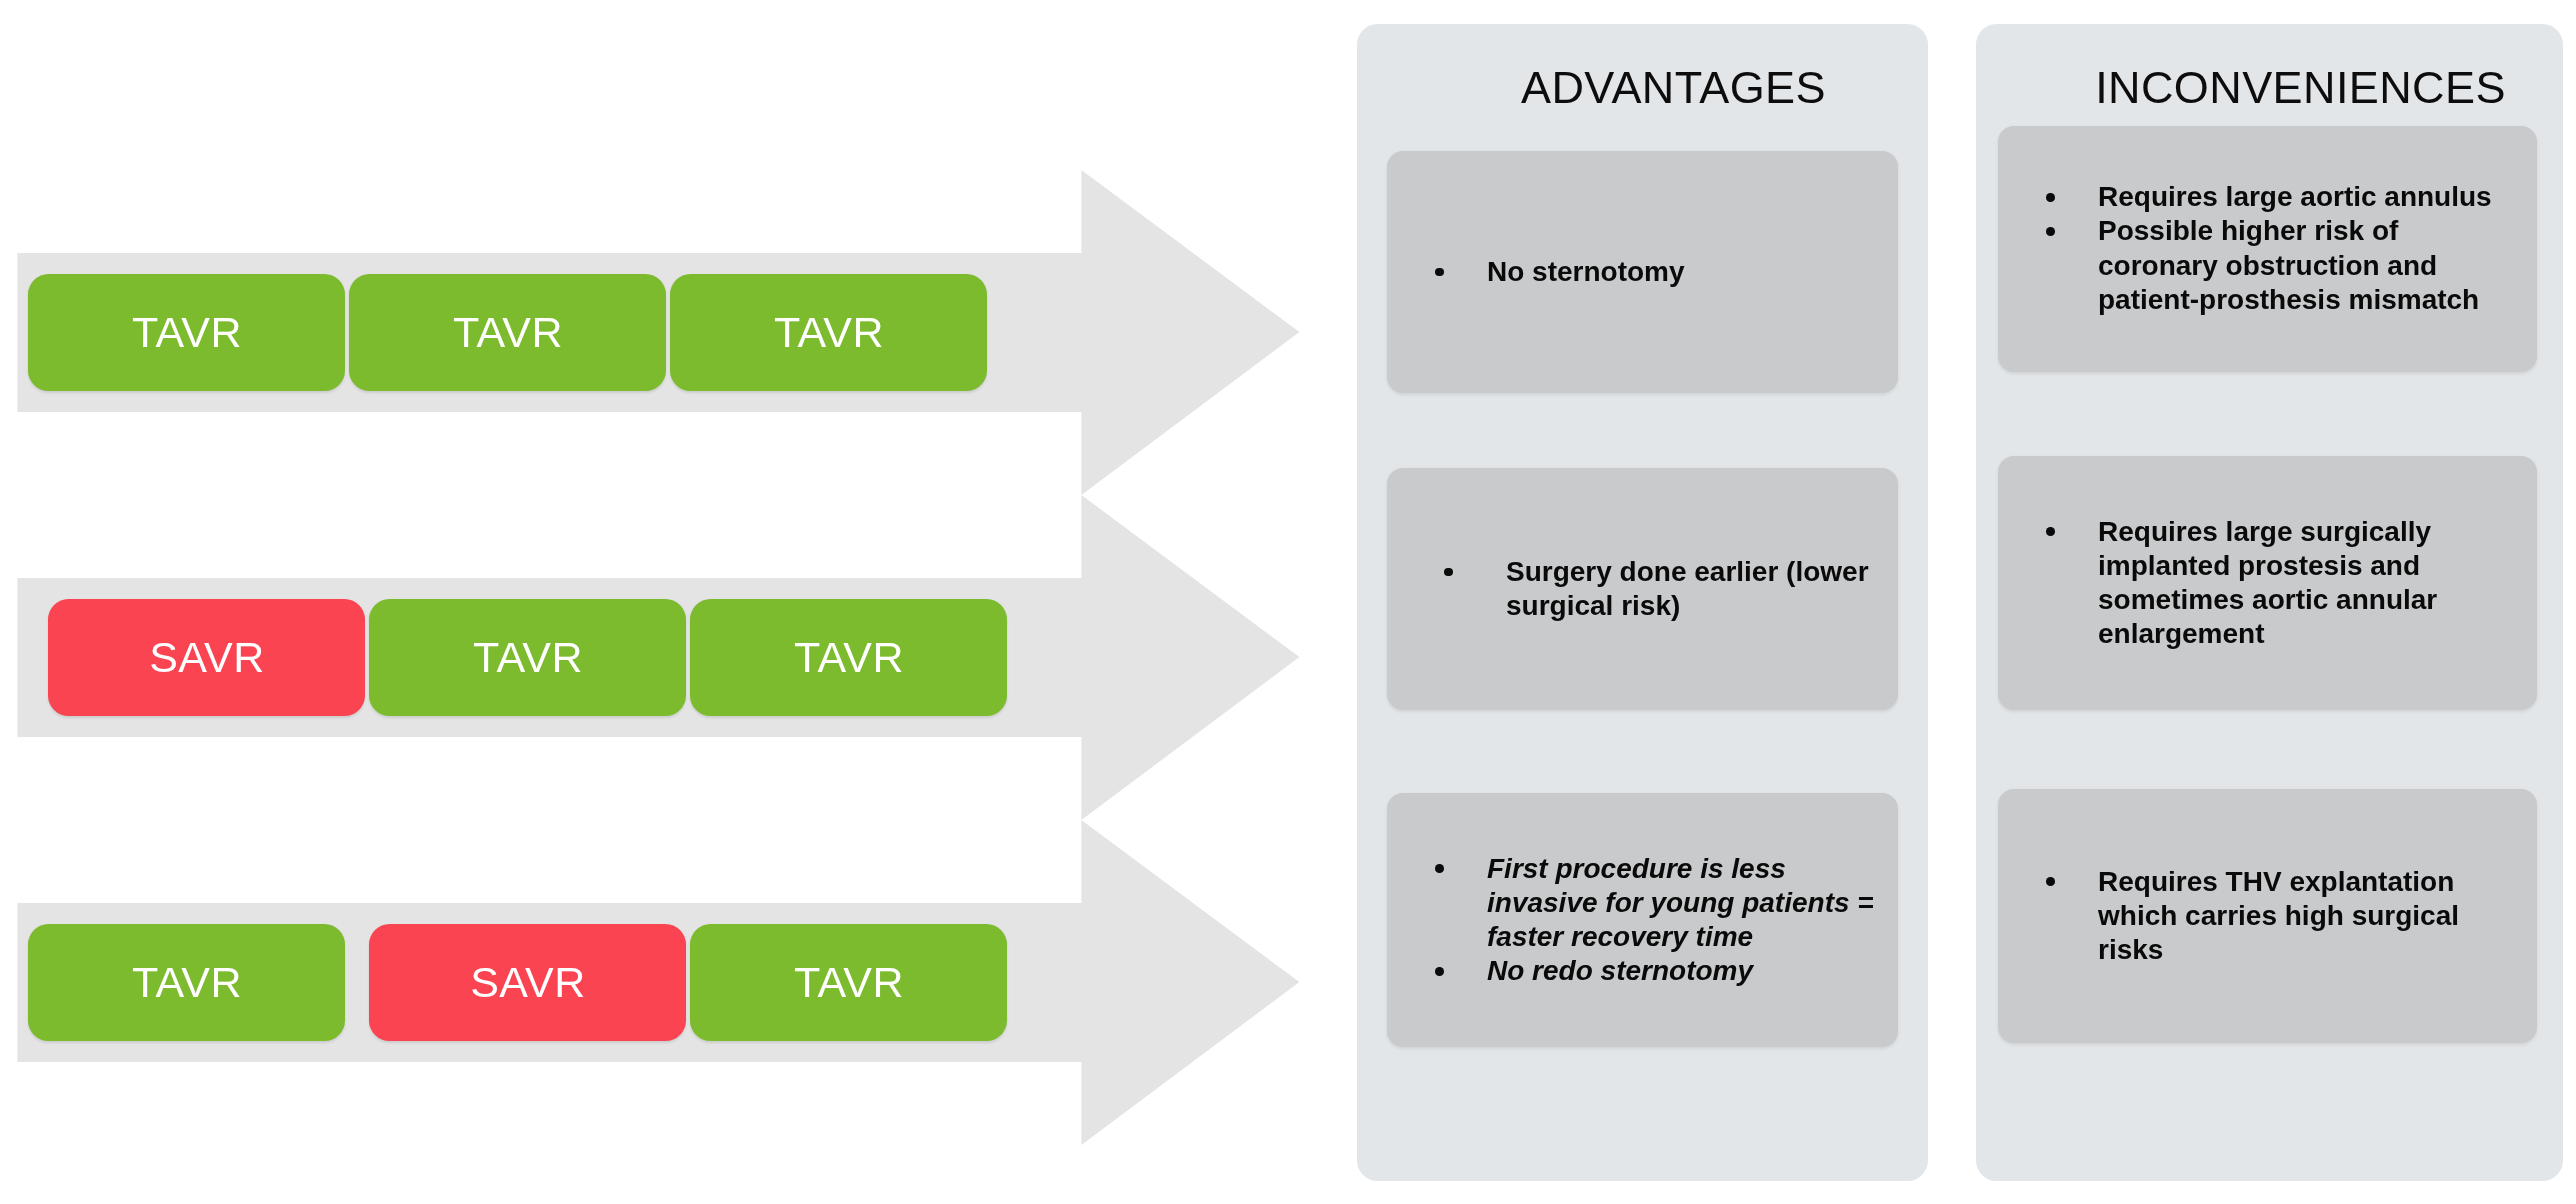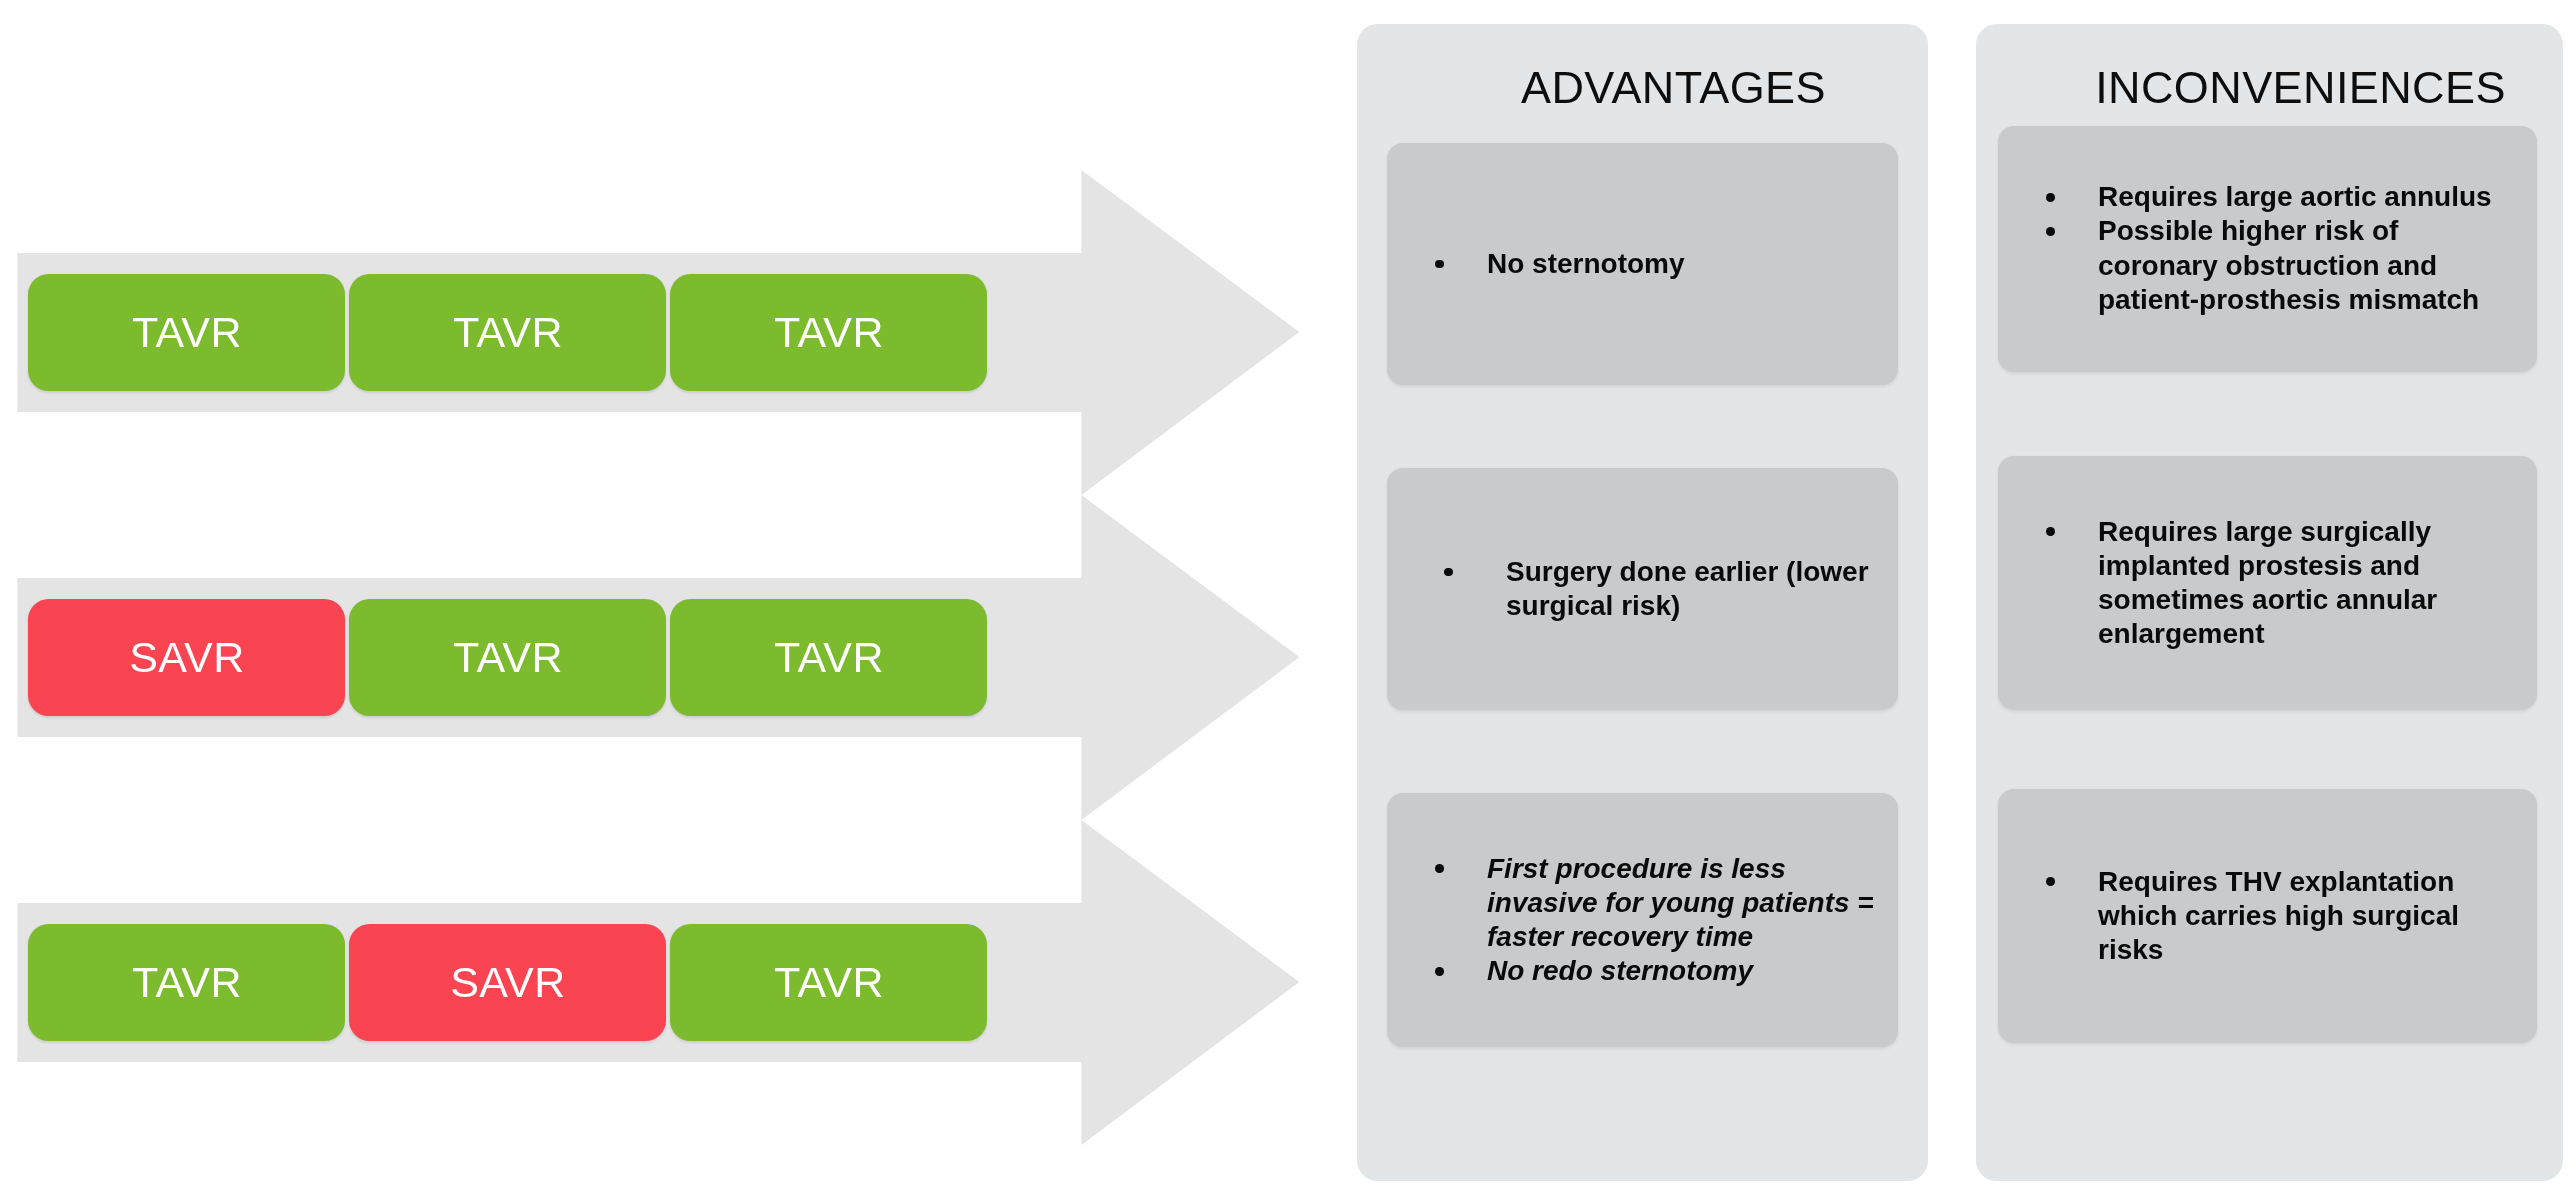--- a/index.html
+++ b/index.html
@@ -73,21 +73,21 @@
     border-radius: 20.6px;
     display: flex;
     align-items: center;
     justify-content: center;
     color: #ffffff;
     font-size: 43px;
     letter-spacing: 0.4px;
     box-shadow: 0 1.6px 2.4px rgba(0,0,0,0.10);
   }
   .pill.tavr { background: #7CBB2E; }
-  .pill.savr { background: #FA4452; }
+  .pill.savr { background: #FA4452; margin-left: 20px; }
 
   
   .panel {
     position: absolute;
     top: 24px;
     height: 1157px;
     background: #E2E6E9;
     border-radius: 20.6px;
     box-sizing: border-box;
   }
@@ -119,21 +119,21 @@
     background: #C8CACC;
     border-radius: 16px;
     box-shadow: 0 1.6px 3.2px rgba(0,0,0,0.08);
     display: flex;
     align-items: center;
     box-sizing: border-box;
   }
 
   
   .panel.advantages .cell { left: 30px; width: 511px; }
-  .panel.advantages .cell.c1 { top: 0px;   height: 242px; }
+  .panel.advantages .cell.c1 { top: 8px;   height: 242px; }
   .panel.advantages .cell.c2 { top: 325px; height: 242px; }
   .panel.advantages .cell.c3 { top: 650px; height: 254px; font-style: italic; }
 
   
   .panel.inconveniences .cell { left: 22px; width: 539px; }
   .panel.inconveniences .cell.c1 { top: -17.4px; height: 246px; }
   .panel.inconveniences .cell.c2 { top: 313px; height: 254px; }
   .panel.inconveniences .cell.c3 { top: 646px; height: 254px; }
 
   ul.bullets {

